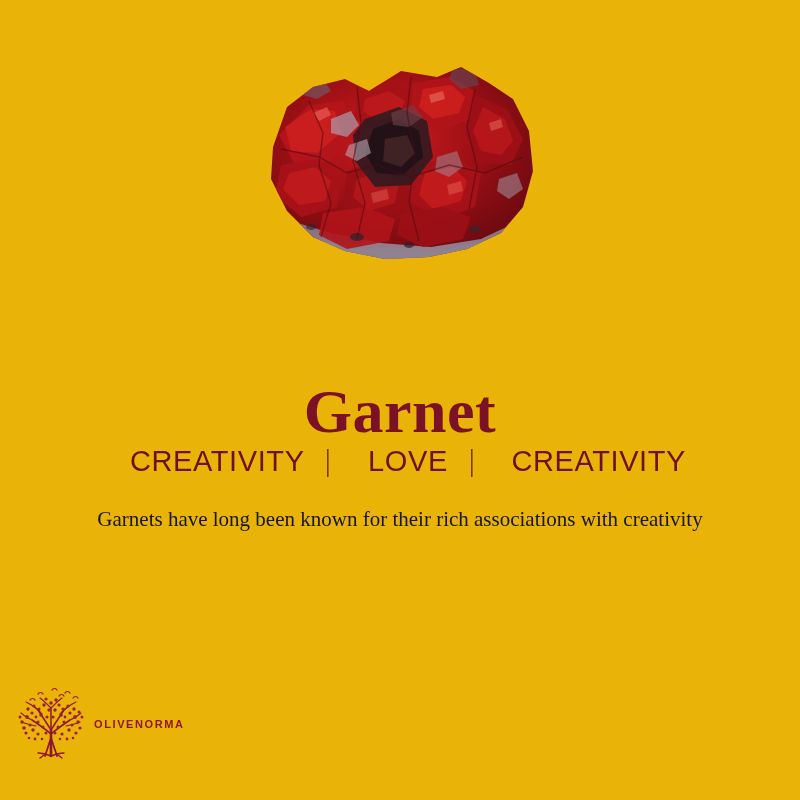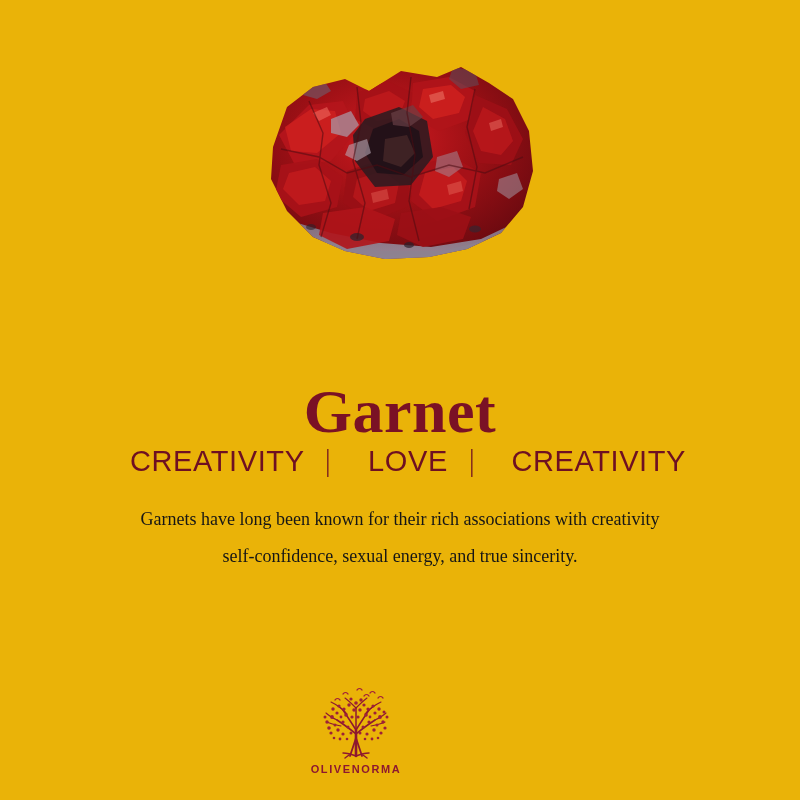--- a/index.html
+++ b/index.html
@@ -87,38 +87,39 @@
   }
 
   
   .body-copy {
     position: absolute;
     left: 22px;
     top: 501px;
     width: 756px;
     text-align: center;
     font-family: "Liberation Serif", serif;
-    font-size: 18px;
+    font-size: 21px;
     line-height: 37px;
     color: #161616;
   }
   .body-copy .line {
     display: block;
     white-space: nowrap;
   }
 
   
   .logo {
     position: absolute;
     left: 0;
     top: 684px;
     width: 712px;
     display: flex;
-    flex-direction: column;
+    flex-direction: row;
     align-items: center;
+    padding-left: 8px;
   }
   .logo-mark {
     width: 86px;
     height: 76px;
     display: block;
   }
   .logo-text {
     margin-top: 3px;
     font-family: "Liberation Sans", sans-serif;
     font-weight: bold;
@@ -219,21 +220,20 @@
   <div class="tagline">
     <span class="word">CREATIVITY</span>
     <span class="sep">|</span>
     <span class="word">LOVE</span>
     <span class="sep">|</span>
     <span class="word">CREATIVITY</span>
   </div>
 
   <div class="body-copy">
     <span class="line">Garnets have long been known for their rich associations with creativity</span>
-    <span class="line">self-confidence, sexual energy, and true sincerity.</span>
   </div>
 
   <div class="logo">
     <div class="logo-mark">
       <svg viewBox="0 0 86 76" xmlns="http://www.w3.org/2000/svg" aria-hidden="true">
         <g stroke="#8d1830" fill="none" stroke-width="1.1" stroke-linecap="round">
 
           <path d="M43,72 L43,46" stroke-width="2.6"></path>
           <path d="M37,72 C39,66 41,60 43,54" stroke-width="1.8"></path>
           <path d="M49,72 C47,66 45,60 43,54" stroke-width="1.8"></path>

